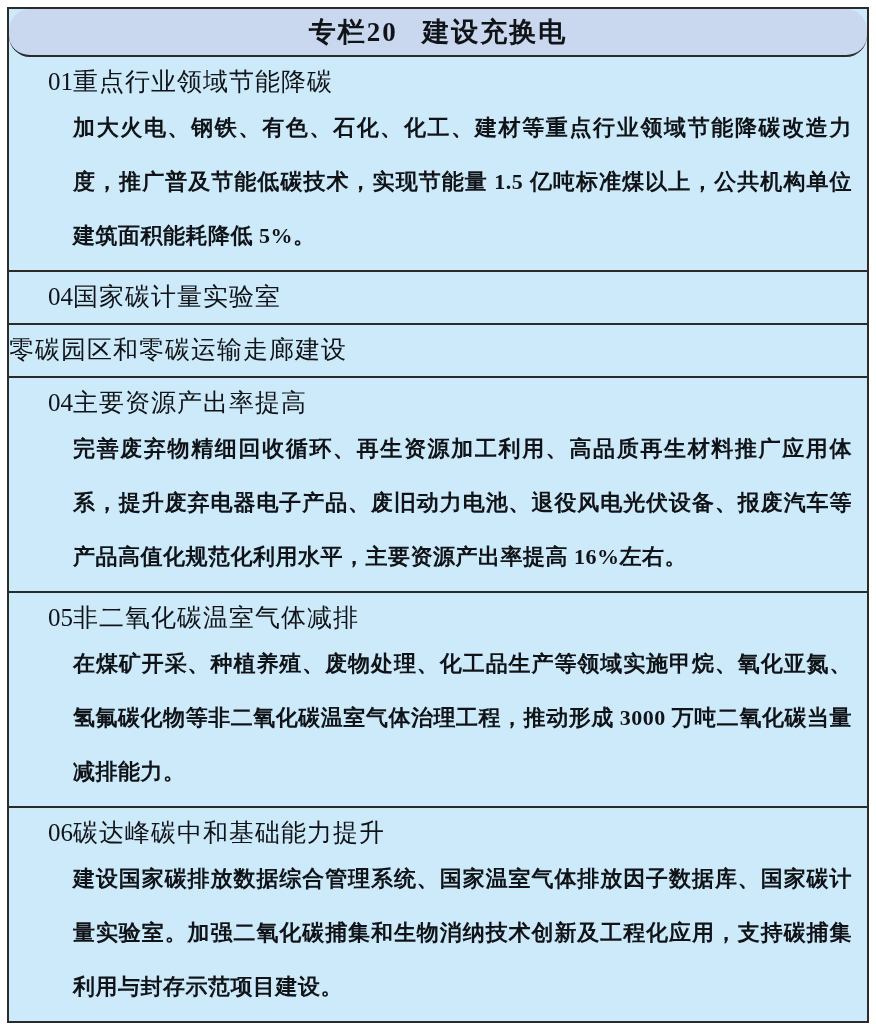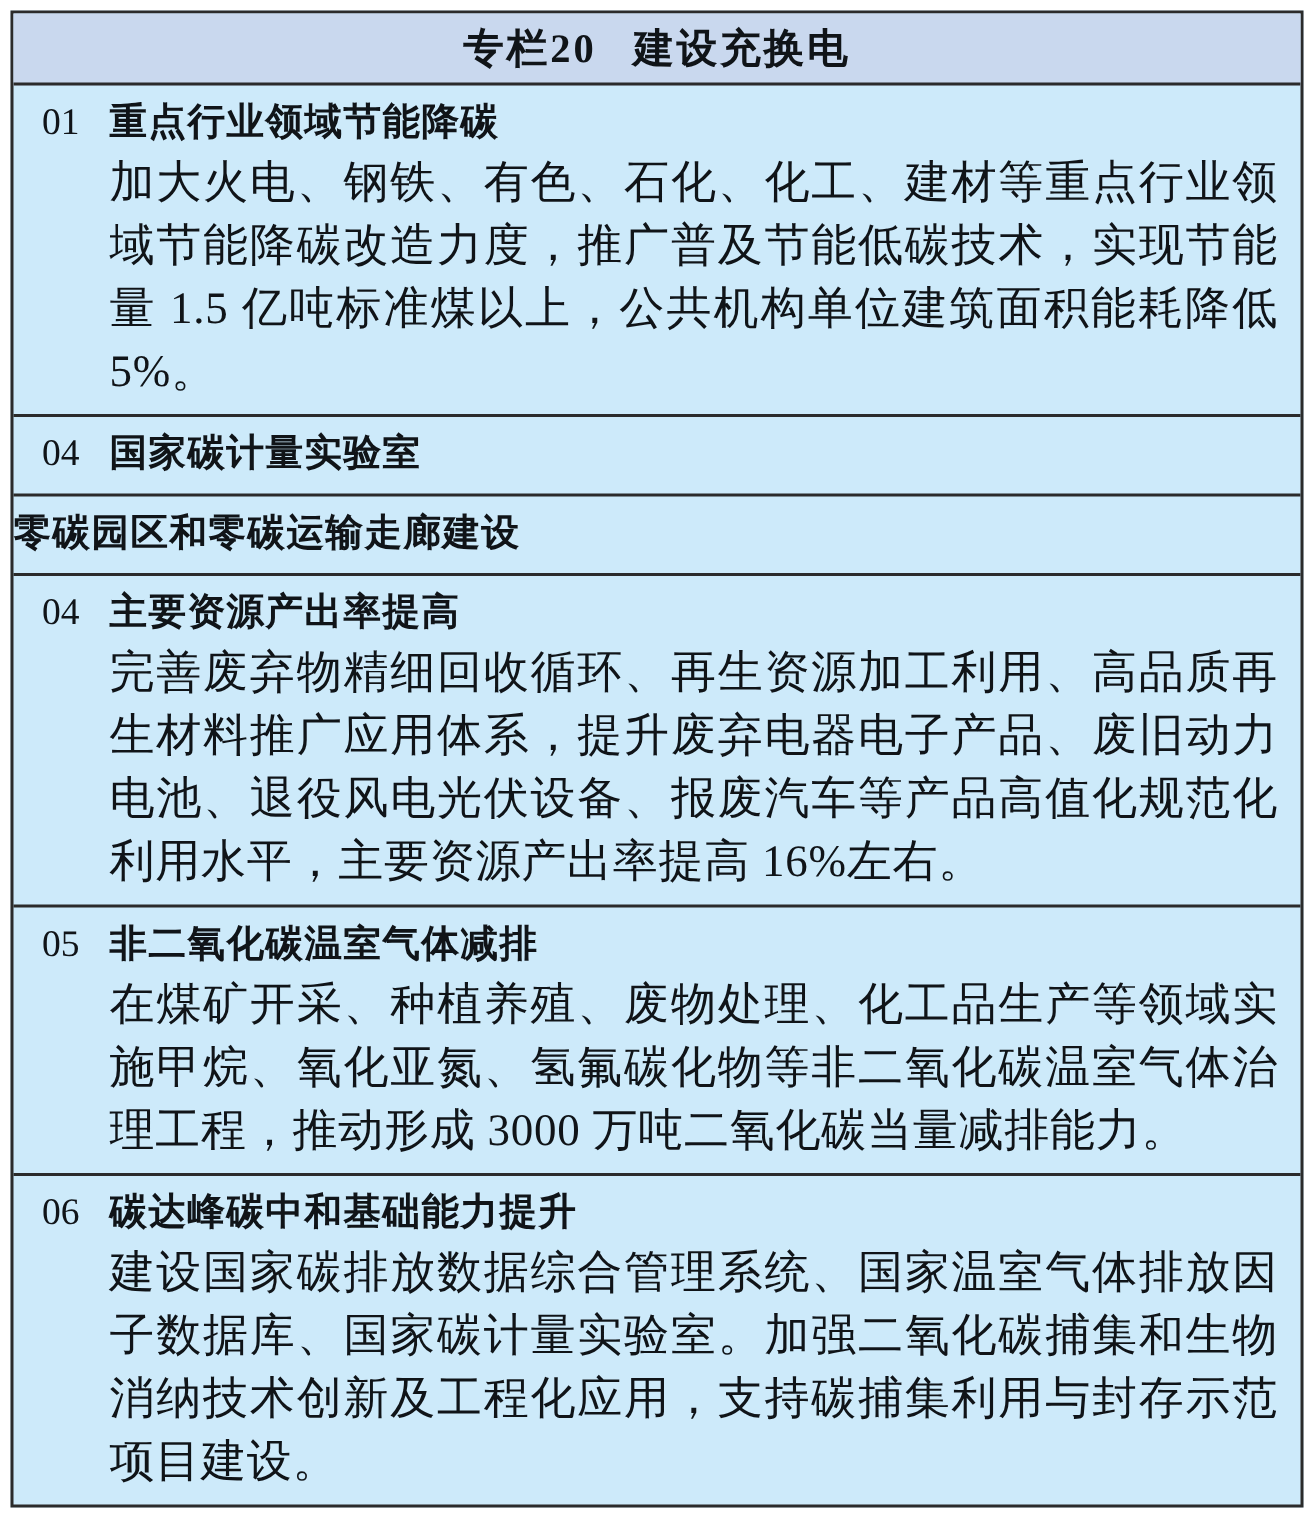--- a/index.html
+++ b/index.html
@@ -27,53 +27,56 @@
   .box-header{
     background:var(--header-bg);
     border-bottom:2px solid var(--border);
     height:46px;
     display:flex;
     align-items:center;
     justify-content:center;
     font-weight:bold;
     font-size:27px;
     letter-spacing:2px;
+    border-radius:21px;
   }
   .box-header .gap{display:inline-block;width:0.9em;}
   .section{
     display:flex;
     padding:6px 0 7px 0;
     border-bottom:2px solid var(--border);
   }
   .section:last-child{border-bottom:none;}
   .section .num{
     flex:0 0 64px;
     box-sizing:border-box;
     padding-left:19px;
     font-size:25px;
     line-height:38px;
     font-weight:normal;
+    text-align:right;
   }
   .section .content{
     flex:1;
     box-sizing:border-box;
     padding-right:15px;
   }
   .section .title{
-    font-weight:bold;
+    font-weight:normal;
     font-size:25px;
     line-height:38px;
     letter-spacing:1px;
   }
   .section .body{
-    font-size:30px;
-    line-height:42px;
+    font-size:22px;
+    line-height:54px;
     text-align:justify;
     text-justify:inter-ideograph;
     letter-spacing:0.5px;
+    font-weight:bold;
   }
 </style>
 </head>
 <body>
 
 <div class="page">
   <div class="box">
 
     <div class="box-header">
       <span>专栏20</span>

